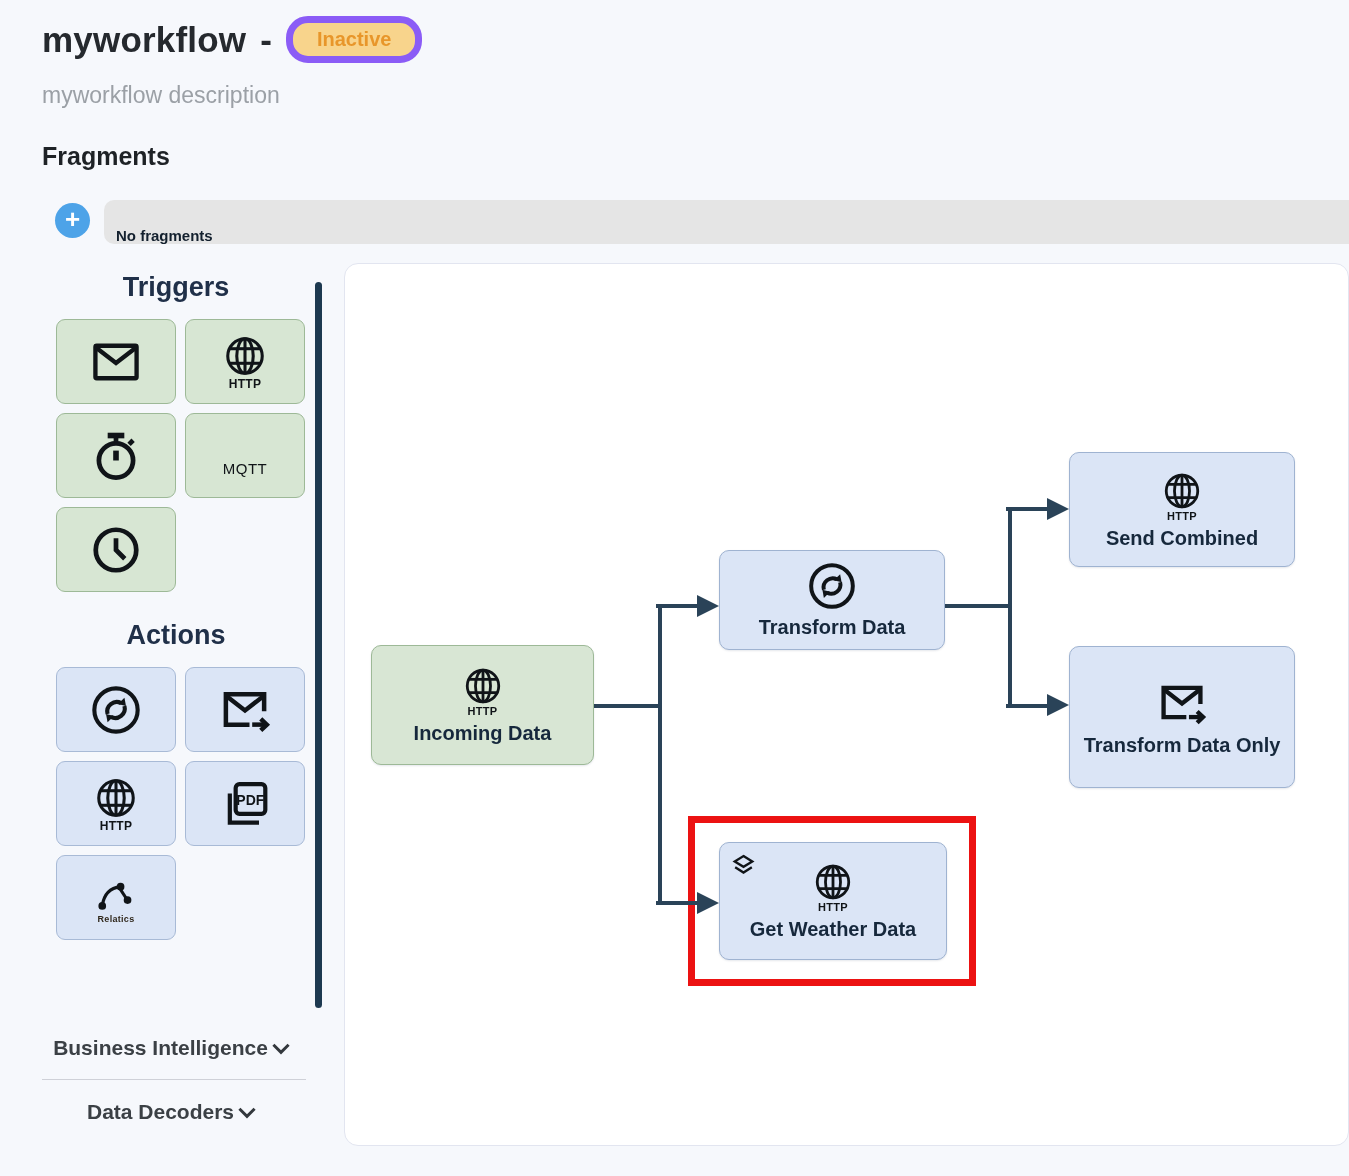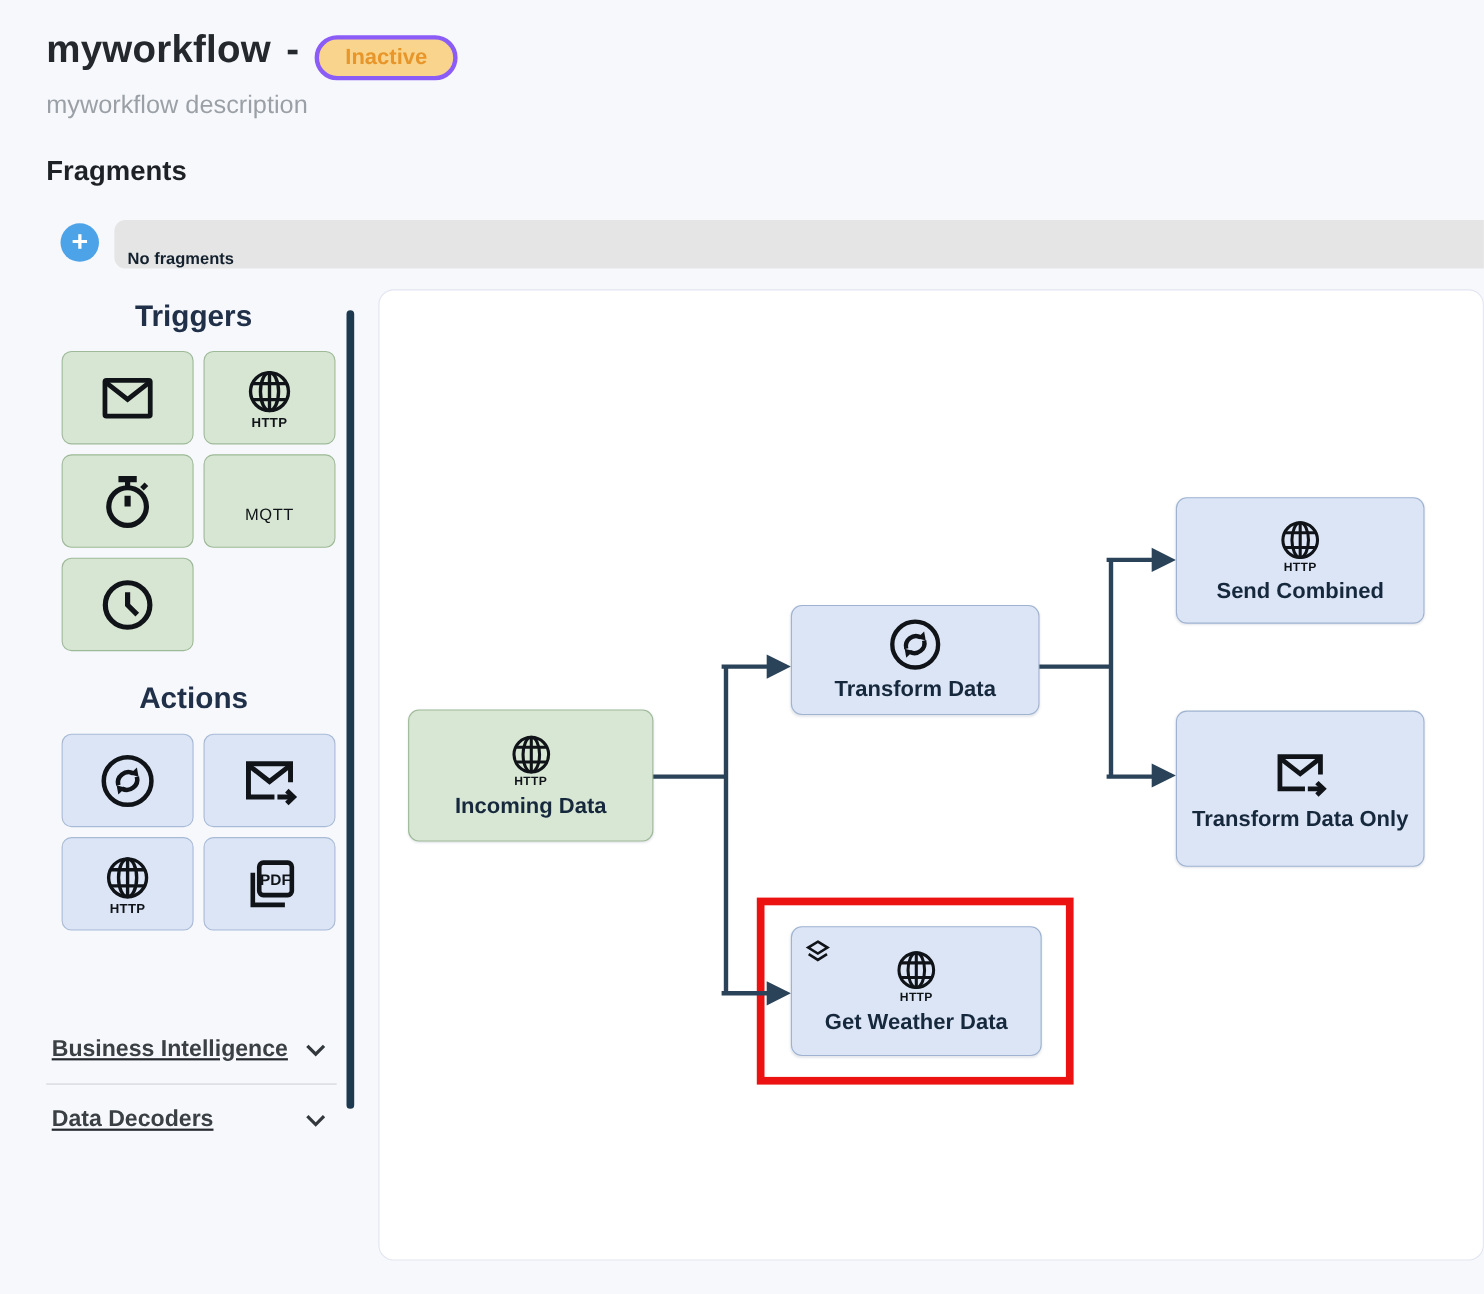--- a/index.html
+++ b/index.html
@@ -10,22 +10,22 @@
     font-family:"Liberation Sans", sans-serif;
     color:#25292e;
     overflow:hidden;
   }
 
   
   .header { position:absolute; left:42px; top:16px; display:flex; align-items:center; gap:14px; }
   .page-title { font-size:35px; font-weight:600; color:#25292e; letter-spacing:0.2px; }
   .title-sep  { font-size:35px; font-weight:600; color:#25292e; }
   .status-badge {
-    background:#f8d48c; border:4px solid #8b5cf6; color:#e8962a;
-    font-size:20px; font-weight:700; padding:5px 24px; border-radius:22px;margin-top:16px;
+    background:#f8d48c; border:7px solid #8b5cf6; color:#e8962a;
+    font-size:20px; font-weight:700; padding:5px 24px; border-radius:22px;
   }
   .page-desc { position:absolute; left:42px; top:82px; font-size:23px; color:#9ba0a6; }
 
   .fragments-heading { position:absolute; left:42px; top:142px; font-size:25px; font-weight:700; color:#1e2226; }
 
   .fragment-row { position:absolute; left:0; top:200px; width:1349px; height:44px; }
   .add-btn {
     position:absolute; left:55px; top:3px; width:35px; height:35px; border-radius:50%;
     background:#4da3e8; color:#fff; border:none; cursor:pointer;
     display:flex; align-items:center; justify-content:center;
@@ -59,22 +59,22 @@
   .icon-sub.tiny { font-size:9px; font-weight:700; color:#30281c; }
   .mqtt-label { font-size:15px; font-weight:400; letter-spacing:0.5px;margin-top:26px; }
 
   .palette-scrollbar {
     position:absolute; left:315px; top:282px; width:7px; height:726px;
     background:#1d3950; border-radius:4px; cursor:grab;
   }
 
   .categories { margin-top:76px; width:264px; }
   .cat-row {
-    height:64px; display:flex; align-items:center; justify-content:space-between;
-    padding:0 6px 0 5px; cursor:pointer; border-bottom:1px solid #cfd1d8;text-decoration:underline;
+    height:64px; display:flex; align-items:center; justify-content:center;
+    padding:0 6px 0 5px; cursor:pointer; border-bottom:1px solid #cfd1d8;
   }
   .cat-row:last-child { border-bottom:none; }
   .cat-label { font-size:21px; font-weight:700; color:#3b4045; }
   .cat-row svg { color:#33383d; }
 
   
   .canvas {
     position:absolute; left:344px; top:263px; width:1005px; height:883px;
     background:#ffffff; border:1px solid #e2e5f0; border-radius:14px;
   }
@@ -222,20 +222,26 @@
     <div class="pal-btn blue">
       <svg width="46" height="46">
           <use href="#i-globe"></use>
         </svg>
       <span class="icon-sub">HTTP</span>
     </div>
     <div class="pal-btn blue">
       <svg width="56" height="56">
           <use href="#i-pdf"></use>
         </svg>
+    </div>
+    <div class="pal-btn blue">
+      <svg width="44" height="44">
+          <use href="#i-relatics"></use>
+        </svg>
+      <span class="icon-sub tiny">Relatics</span>
     </div>
   </div>
 
   <div class="categories">
     <div class="cat-row">
       <span class="cat-label">Business Intelligence</span>
       <svg width="26" height="26">
           <use href="#i-chevron"></use>
         </svg>
     </div>

